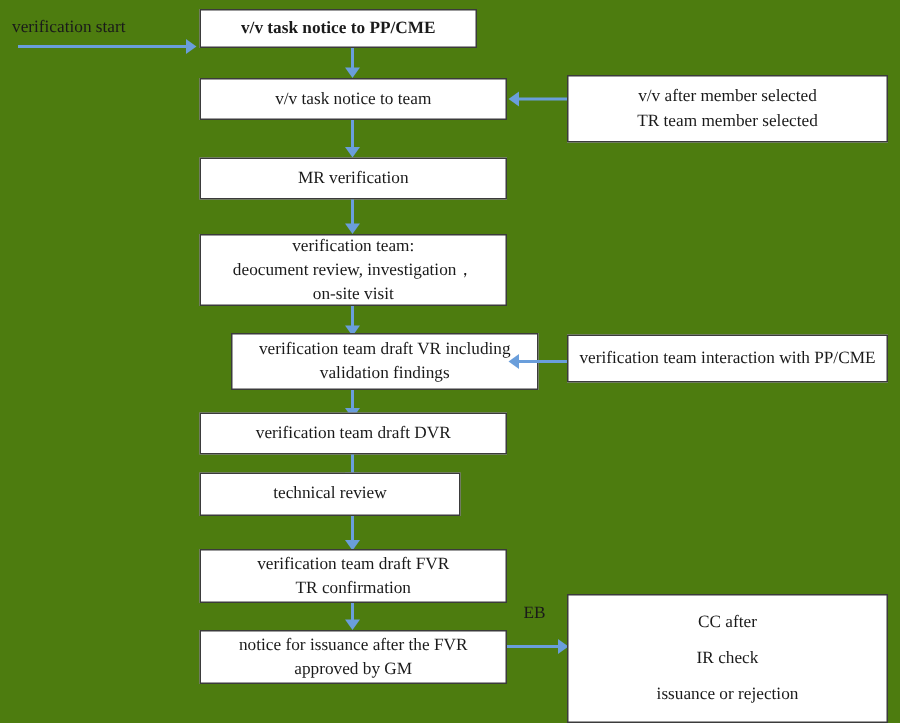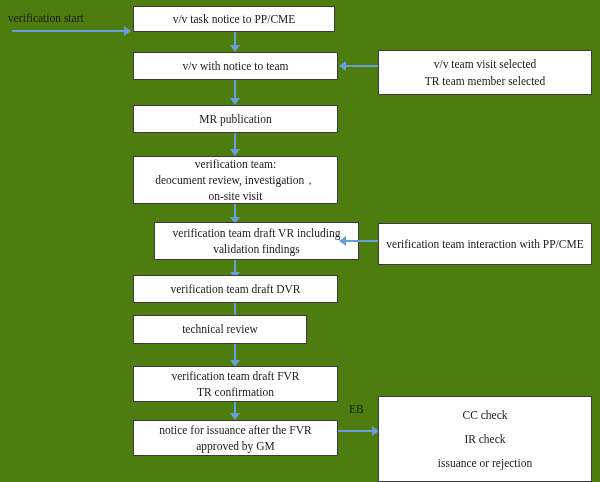--- a/index.html
+++ b/index.html
@@ -80,44 +80,44 @@
 </style>
 </head>
 <body>
 
 <div id="canvas">
 
   <div class="free-label" style="left:8px; top:12px;">verification start</div>
   <div class="edge-h" style="left:12px; top:30px; width:112px;"></div>
   <div class="arrow-right" style="left:124px; top:26px;"></div>
 
-  <div class="node" style="left:133px; top:6px; width:202px; height:26px;">
+  <div class="node" style="left:133px; top:6px; width:185px; height:26px;font-weight:bold;">
     <span class="line">v/v task notice to PP/CME</span>
   </div>
 
   <div class="edge-v" style="left:234px; top:32px; height:15px;"></div>
   <div class="arrow-down" style="left:230px; top:45px;"></div>
 
   <div class="node" style="left:133px; top:52px; width:205px; height:28px;">
-    <span class="line">v/v with notice to team</span>
+    <span class="line">v/v task notice to team</span>
   </div>
 
   <div class="edge-h" style="left:346px; top:65px; width:32px;"></div>
   <div class="arrow-left" style="left:339px; top:61px;"></div>
 
   <div class="node" style="left:378px; top:50px; width:214px; height:45px;">
-    <span class="line">v/v team visit selected</span>
+    <span class="line">v/v after member selected</span>
     <span class="line">TR team member selected</span>
   </div>
 
   <div class="edge-v" style="left:234px; top:80px; height:20px;"></div>
   <div class="arrow-down" style="left:230px; top:98px;"></div>
 
   <div class="node" style="left:133px; top:105px; width:205px; height:28px;">
-    <span class="line">MR publication</span>
+    <span class="line">MR verification</span>
   </div>
 
   <div class="edge-v" style="left:234px; top:133px; height:18px;"></div>
   <div class="arrow-down" style="left:230px; top:149px;"></div>
 
   <div class="node" style="left:133px; top:156px; width:205px; height:48px;">
     <span class="line">verification team:</span>
     <span class="line">deocument review, investigation，</span>
     <span class="line">on-site visit</span>
   </div>
@@ -126,21 +126,21 @@
   <div class="arrow-down" style="left:230px; top:217px;"></div>
 
   <div class="node" style="left:133px; top:222px; width:205px; height:38px;margin-left:21px;">
     <span class="line">verification team draft VR including</span>
     <span class="line">validation findings</span>
   </div>
 
   <div class="edge-h" style="left:346px; top:240px; width:32px;"></div>
   <div class="arrow-left" style="left:339px; top:236px;"></div>
 
-  <div class="node" style="left:378px; top:223px; width:214px; height:42px;">
+  <div class="node" style="left:378px; top:223px; width:214px; height:32px;">
     <span class="line">verification team interaction with PP/CME</span>
   </div>
 
   <div class="edge-v" style="left:234px; top:260px; height:15px;"></div>
   <div class="arrow-down" style="left:230px; top:272px;"></div>
 
   <div class="node" style="left:133px; top:275px; width:205px; height:28px;">
     <span class="line">verification team draft DVR</span>
   </div>
 
@@ -165,18 +165,18 @@
   <div class="node" style="left:133px; top:420px; width:205px; height:36px;">
     <span class="line">notice for issuance after the FVR</span>
     <span class="line">approved by GM</span>
   </div>
 
   <div class="free-label" style="left:349px; top:403px;">EB</div>
   <div class="edge-h" style="left:338px; top:430px; width:36px;"></div>
   <div class="arrow-right" style="left:372px; top:426px;"></div>
 
   <div class="node spaced" style="left:378px; top:396px; width:214px; height:86px; padding:6px 4px;">
-    <span class="line">CC check</span>
+    <span class="line">CC after</span>
     <span class="line">IR check</span>
     <span class="line">issuance or rejection</span>
   </div>
 
 </div>
 
 </body></html>

